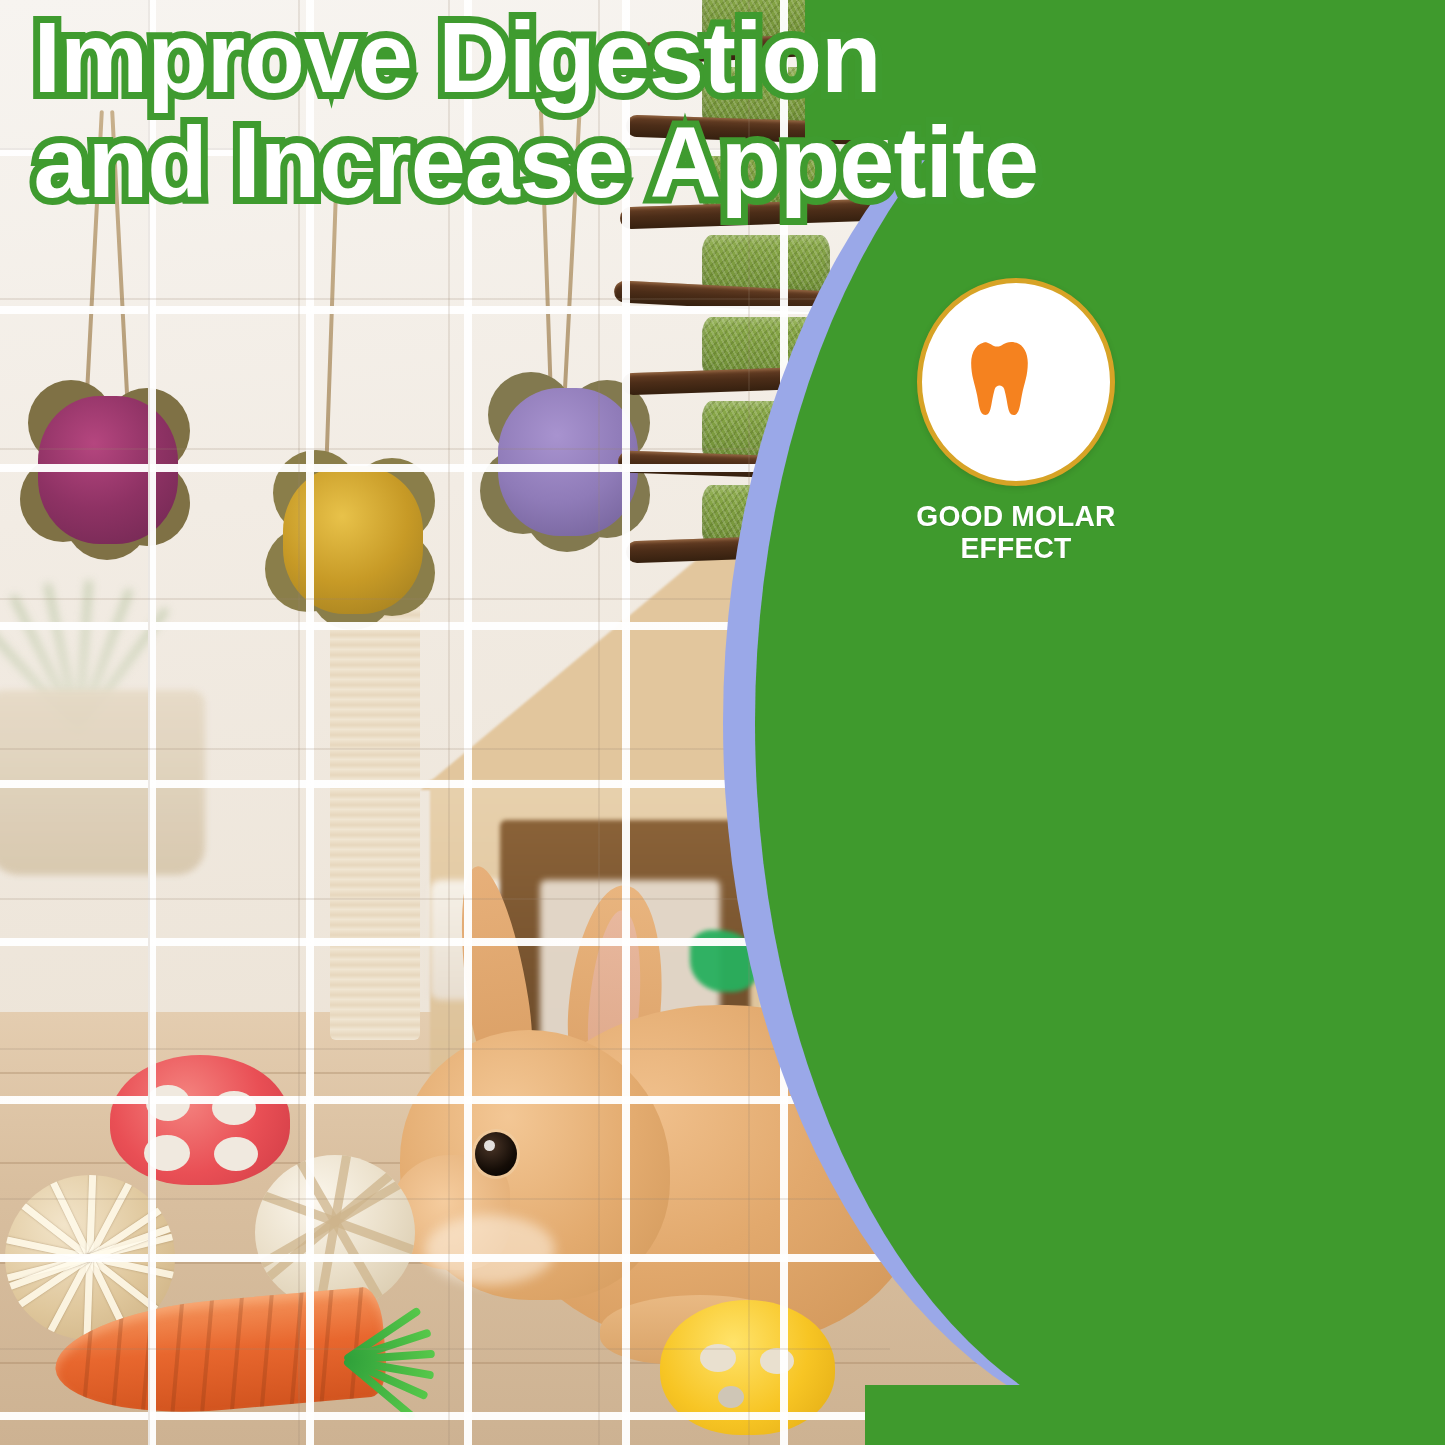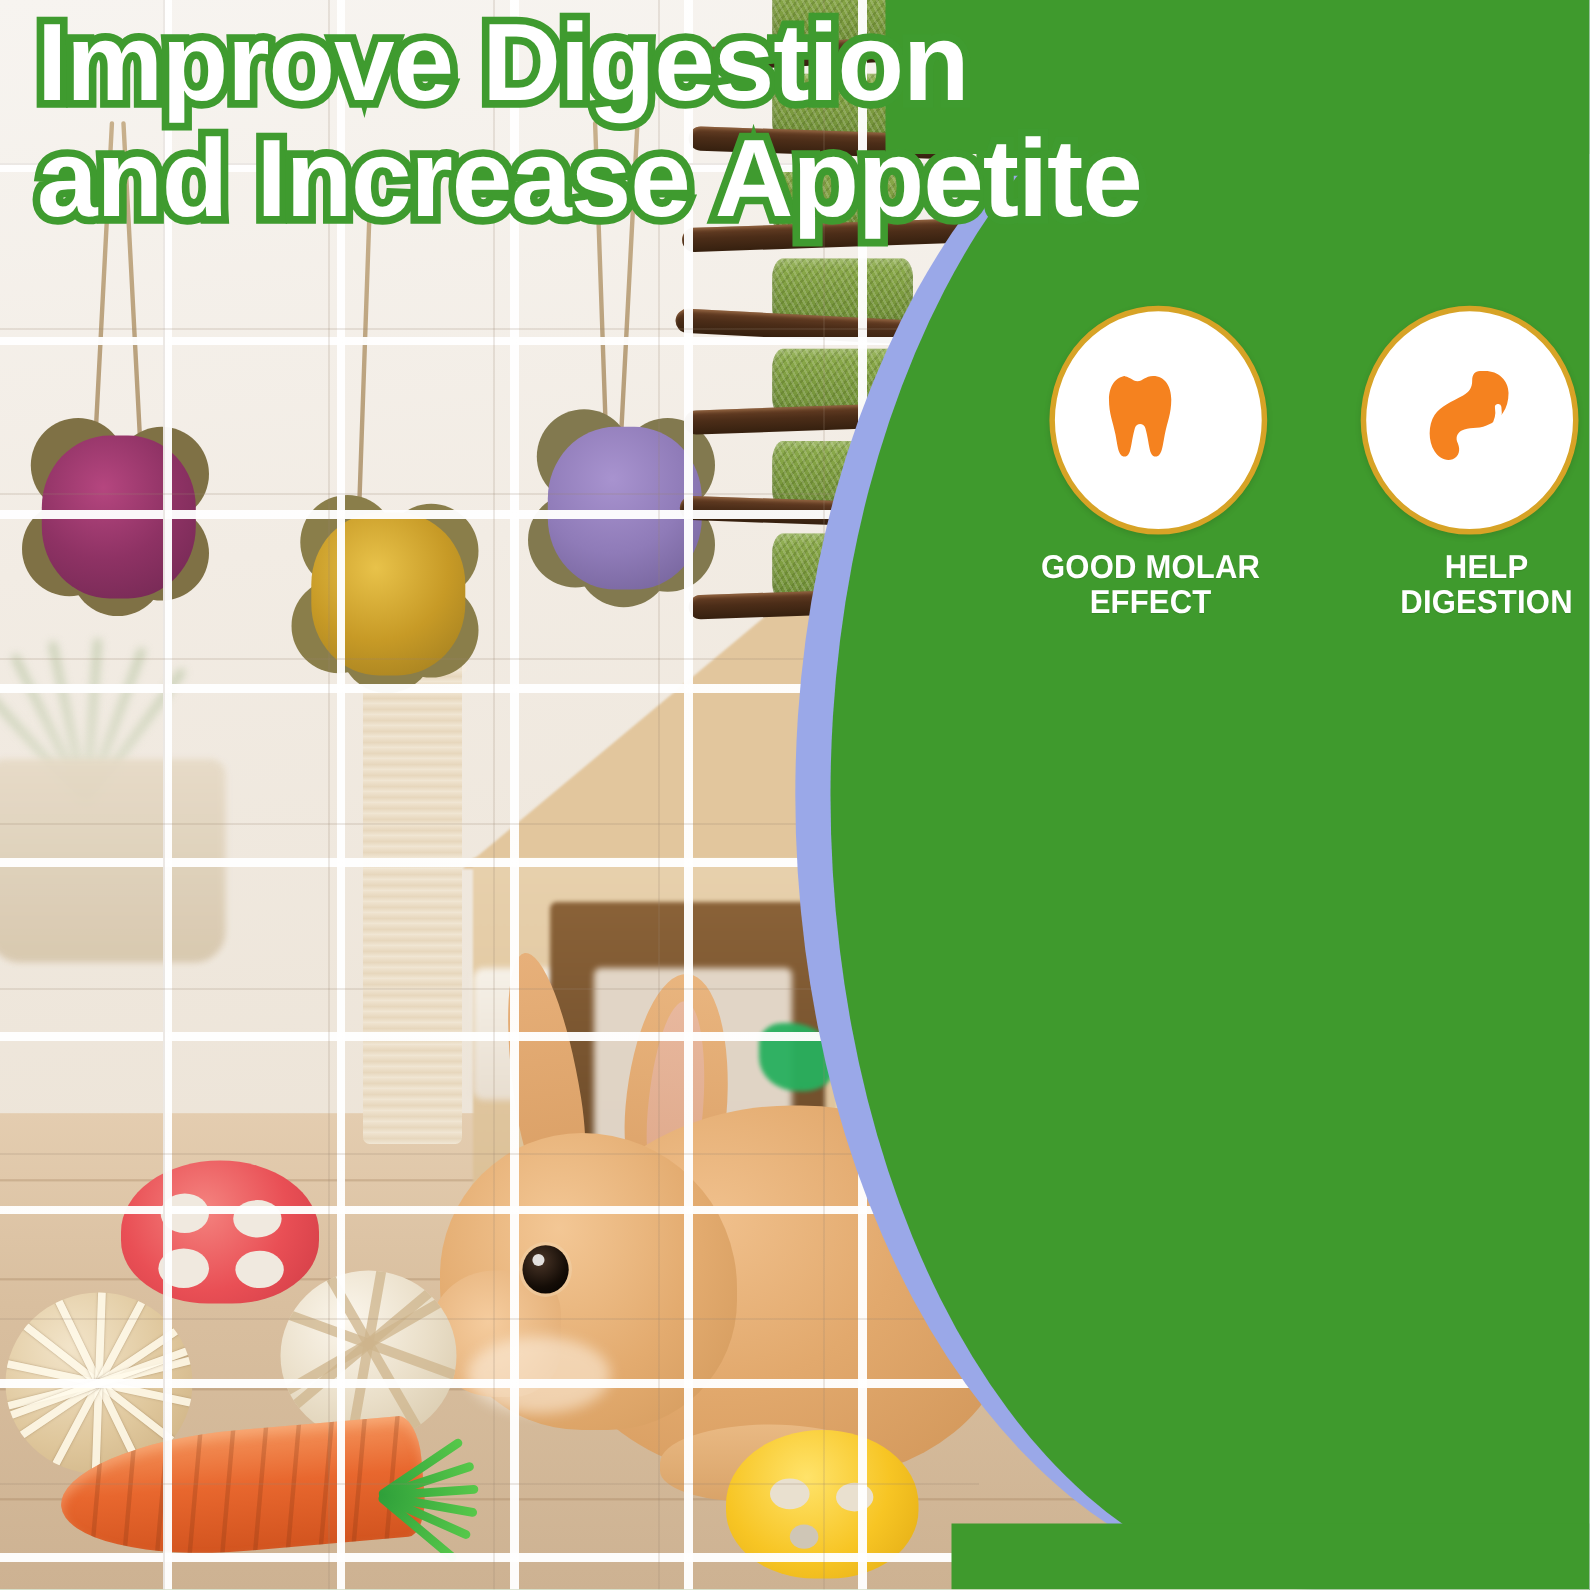--- a/index.html
+++ b/index.html
@@ -271,21 +271,21 @@
   .green-bot-fill{
     position:absolute;right:0;bottom:0;width:580px;height:60px;background:#3f9a2d;
   }
 
   
   .features{
     position:absolute;left:880px;top:278px;width:555px;height:1130px;
     display:grid;grid-template-columns:1fr 1fr;grid-template-rows:repeat(3,1fr);
     column-gap:12px;row-gap:6px;z-index:6;
   }
-  .feature{display:flex;flex-direction:column;align-items:flex-end;justify-content:flex-start;}
+  .feature{display:flex;flex-direction:column;align-items:center;justify-content:flex-start;}
   .badge{
     width:198px;height:208px;border-radius:50%;
     background:#ffffff;border:5px solid #d7a326;
     display:flex;align-items:center;justify-content:center;
     box-shadow:0 2px 6px rgba(0,0,0,.12);
   }
   .badge svg{width:118px;height:118px;display:block;}
   .flabel{
     margin-top:14px;color:#ffffff;font-weight:bold;
     font-size:30px;line-height:1.08;text-align:center;
@@ -488,32 +488,20 @@
         </svg>
       </div>
       <div class="flabel">
         <span>GOOD MOLAR</span><br>
         <span>EFFECT</span>
       </div>
     </div>
 
 
 
-    <div class="feature">
-      <div class="badge">
-        <svg viewBox="0 0 100 100">
-          <path d="M58 12c-4 0-6 3-6 7 0 6-2 9-7 12-9 5-17 8-22 15-5 8-5 20 0 28 3 5 9 8 14 6 5-2 6-7 4-12-2-4-1-8 3-10 5-3 12-1 19-4 11-4 17-13 17-25 0-10-8-17-18-17z" fill="#F5821F"></path>
-          <path d="M72 40c2 12-6 22-17 25" fill="none" stroke="#FFFFFF" stroke-width="5" stroke-linecap="round"></path>
-        </svg>
-      </div>
-      <div class="flabel">
-        <span>HELP</span><br>
-        <span>DIGESTION</span>
-      </div>
-    </div>
 
 
 
   </div>
 
   <div class="headline">
     <span class="ln ln1">Improve Digestion</span>
     <span class="ln ln2">and Increase Appetite</span>
   </div>
 

